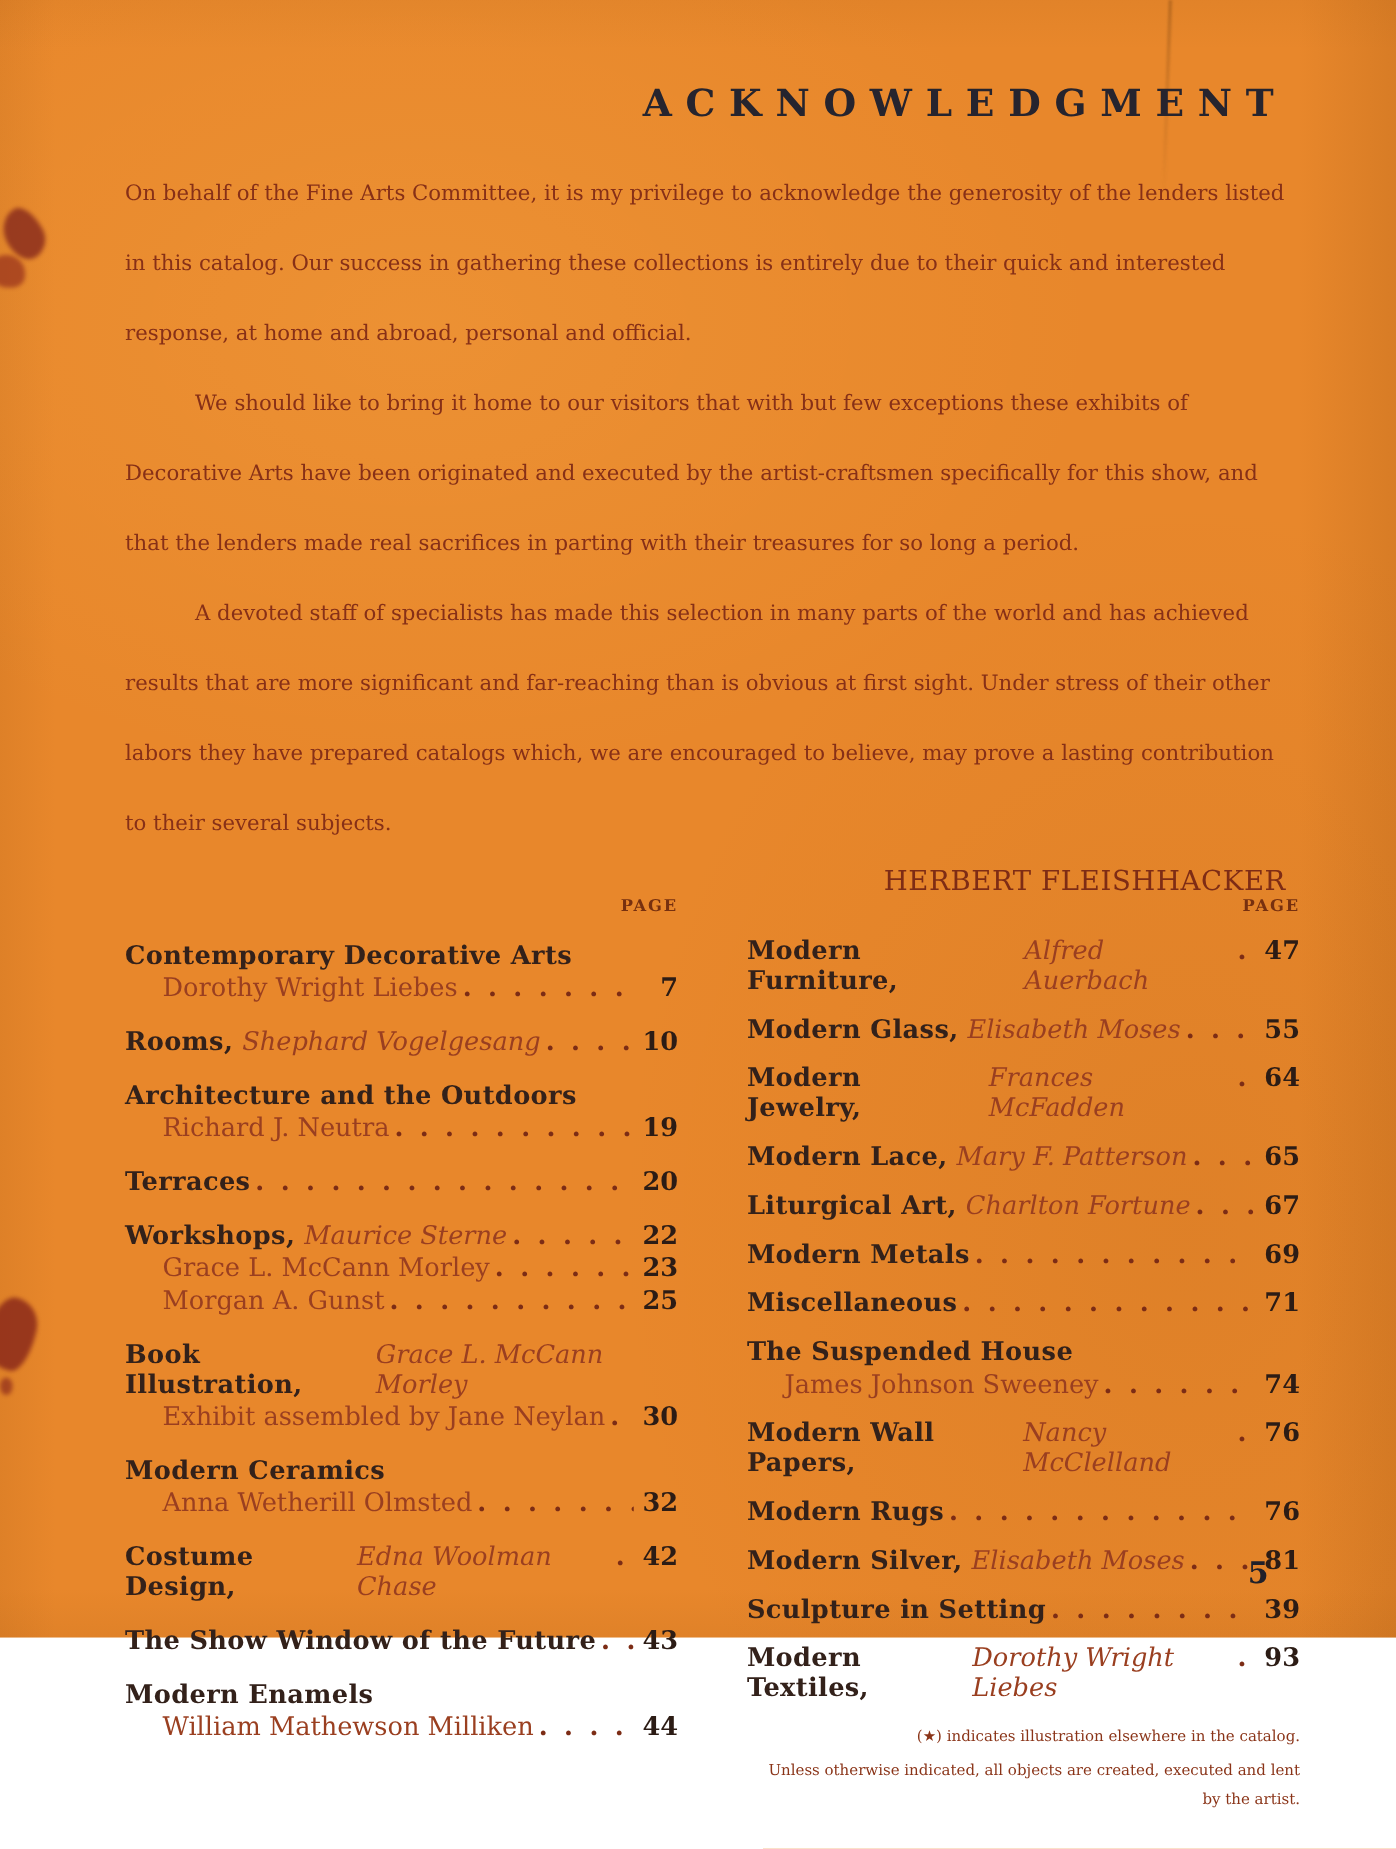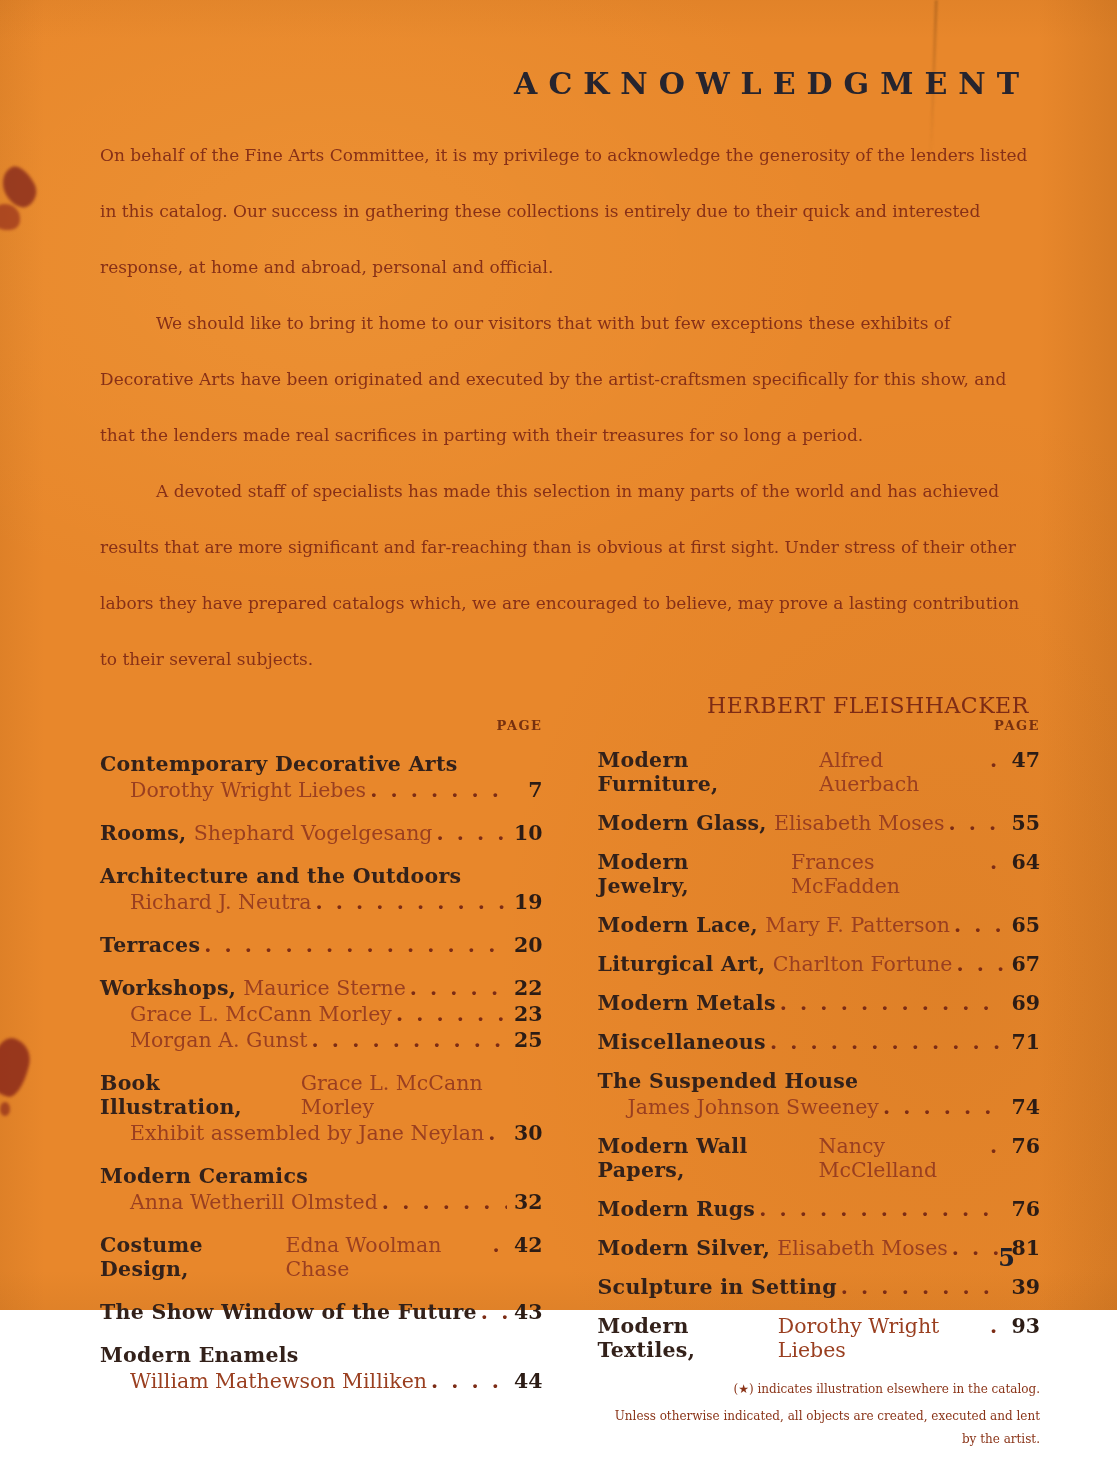--- a/index.html
+++ b/index.html
@@ -45,21 +45,21 @@
   }
   .toc-row{
     display:flex;align-items:flex-start;
     font-size:20.5px;line-height:24px;margin-top:15px;
   }
   .col-left .toc-row{margin-top:19px;}
   .toc-row.sub{margin-top:2px;padding-left:30px;}
   .col-left .toc-row.sub{margin-top:2px;}
   .toc-title{font-weight:bold;color:#33211a;letter-spacing:.3px;}
   .toc-author{color:#9a3f20;}
-  .toc-title + .toc-author{margin-left:.35em;}
+  .toc-title + .toc-author{margin-left:.35em;font-style:italic;}
   .toc-dots{
     flex:1;min-width:14px;overflow:hidden;white-space:nowrap;
     color:#7c globe2c15;color:#7c2c15;margin:0 4px;
   }
   .toc-dots::after{
     content:" .  .  .  .  .  .  .  .  .  .  .  .  .  .  .  .  .  .  .  .  .  .  .  .  .  .  .  .";
     letter-spacing:3px;font-weight:bold;
   }
   .toc-page{
     font-weight:bold;color:#2c1c15;

